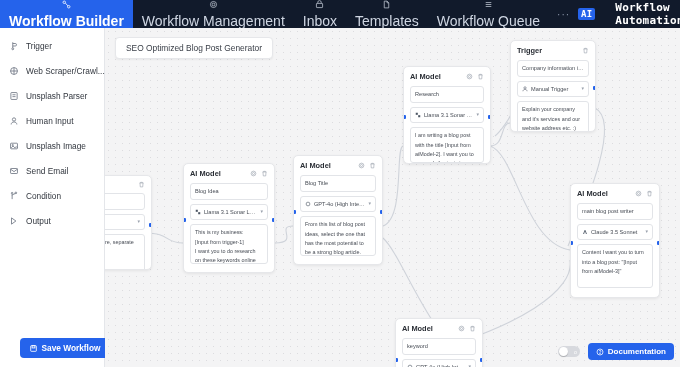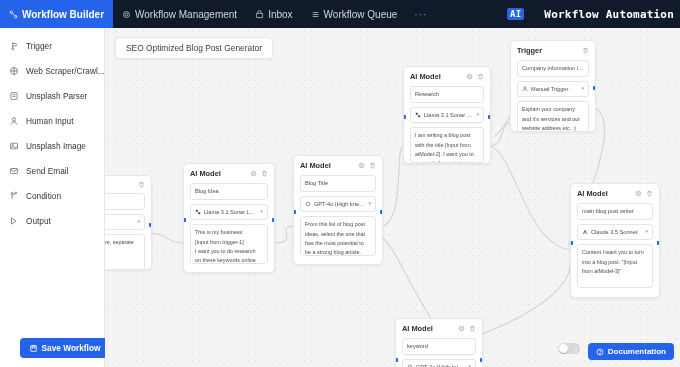--- a/index.html
+++ b/index.html
@@ -10,21 +10,21 @@
   }
   #app { position: relative; width: 680px; height: 367px; }
 
   
   .topbar {
     position: absolute; left: 0; top: 0; width: 680px; height: 28px;
     background: #111a2b; display: flex; align-items: stretch;
   }
   .tb-item {
     display: flex; align-items: center; gap: 4px;
-    padding: 0 9px; font-size: 10px; color: #cfd6e2; white-space: nowrap;
+    padding: 0 9px; font-size: 14px; color: #cfd6e2; white-space: nowrap; flex-direction: column;
   }
   .tb-item.active { background: #2563eb; color: #ffffff; font-weight: bold; }
   .tb-item .ic { width: 9px; height: 9px; display: inline-block; opacity: .9; }
   .tb-item .ic svg { display: block; width: 9px; height: 9px; }
   .tb-dots { color: #8d98ab; font-size: 10px; letter-spacing: 1px; padding: 0 8px; display:flex; align-items:center;}
   .brand {
     margin-left: auto; display: flex; align-items: center; gap: 20px;
     padding-right: 6px; font-family: "DejaVu Sans Mono", monospace;
     font-size: 11px; font-weight: bold; color: #ffffff; letter-spacing: .2px;
   }
@@ -105,21 +105,21 @@
   }
   .port {
     position: absolute; width: 4px; height: 4px; background: #2563eb; border-radius: 1px;
   }
   .port.l { left: -2px; top: 50%; }
   .port.r { right: -2px; top: 50%; }
 
   
   .br-wrap {
     position: absolute; right: 6px; bottom: 7px;
-    display: flex; align-items: flex-start; gap: 8px;
+    display: flex; align-items: center; gap: 8px;
   }
   .toggle {
     width: 22px; height: 11px; border-radius: 6px; background: #d7d9de;
     position: relative; display:flex; align-items:center;
   }
   .toggle .knob {
     position: absolute; left: 1px; width: 9px; height: 9px;
     border-radius: 50%; background: #fff; box-shadow: 0 1px 1px rgba(0,0,0,.2);
   }
   .toggle .tlab { position:absolute; right:3px; font-size:5px; color:#fff; }
@@ -162,20 +162,29 @@
     <div class="tb-item">
       <span class="ic">
           <svg viewBox="0 0 16 16" fill="none" stroke="currentColor" stroke-width="1.4">
             <rect x="2.5" y="6" width="11" height="7.5" rx="1"></rect>
             <path d="M5 6V4a3 3 0 0 1 6 0v2"></path>
           </svg>
         </span>
       <span>Inbox</span>
     </div>
 
+    <div class="tb-item">
+      <span class="ic">
+          <svg viewBox="0 0 16 16" fill="none" stroke="currentColor" stroke-width="1.4">
+            <path d="M4 2h5l3 3v9H4z"></path>
+            <path d="M9 2v3h3"></path>
+          </svg>
+        </span>
+      <span>Templates</span>
+    </div>
 
 
     <div class="tb-item">
       <span class="ic">
           <svg viewBox="0 0 16 16" fill="none" stroke="currentColor" stroke-width="1.4">
             <path d="M3 4.5h10M3 8h10M3 11.5h10"></path>
           </svg>
         </span>
       <span>Workflow Queue</span>
     </div>

